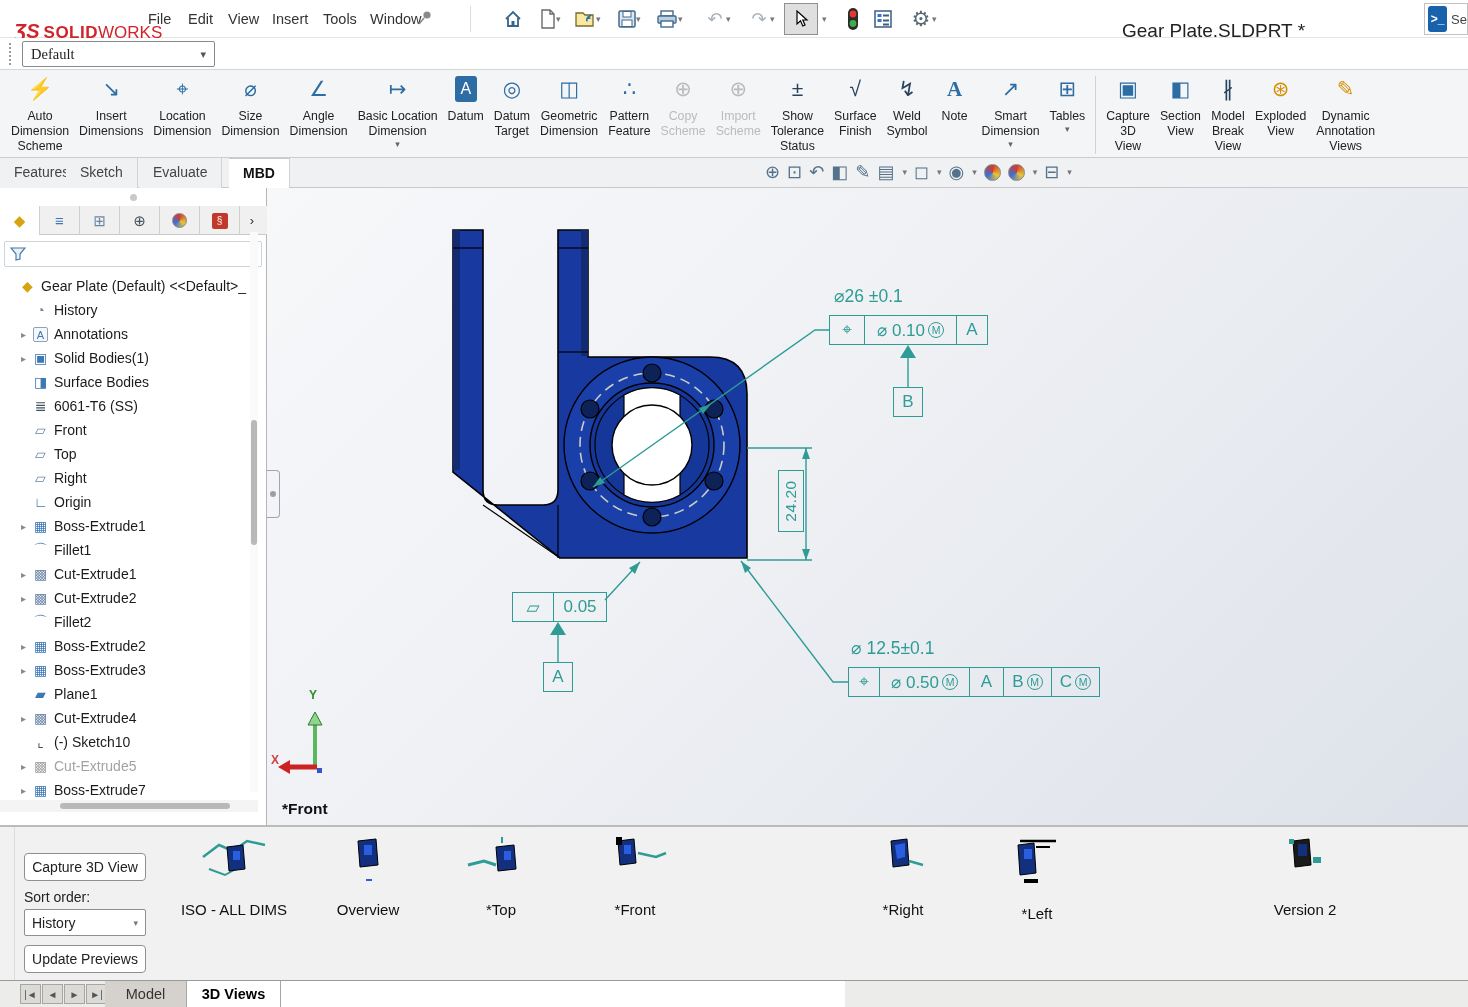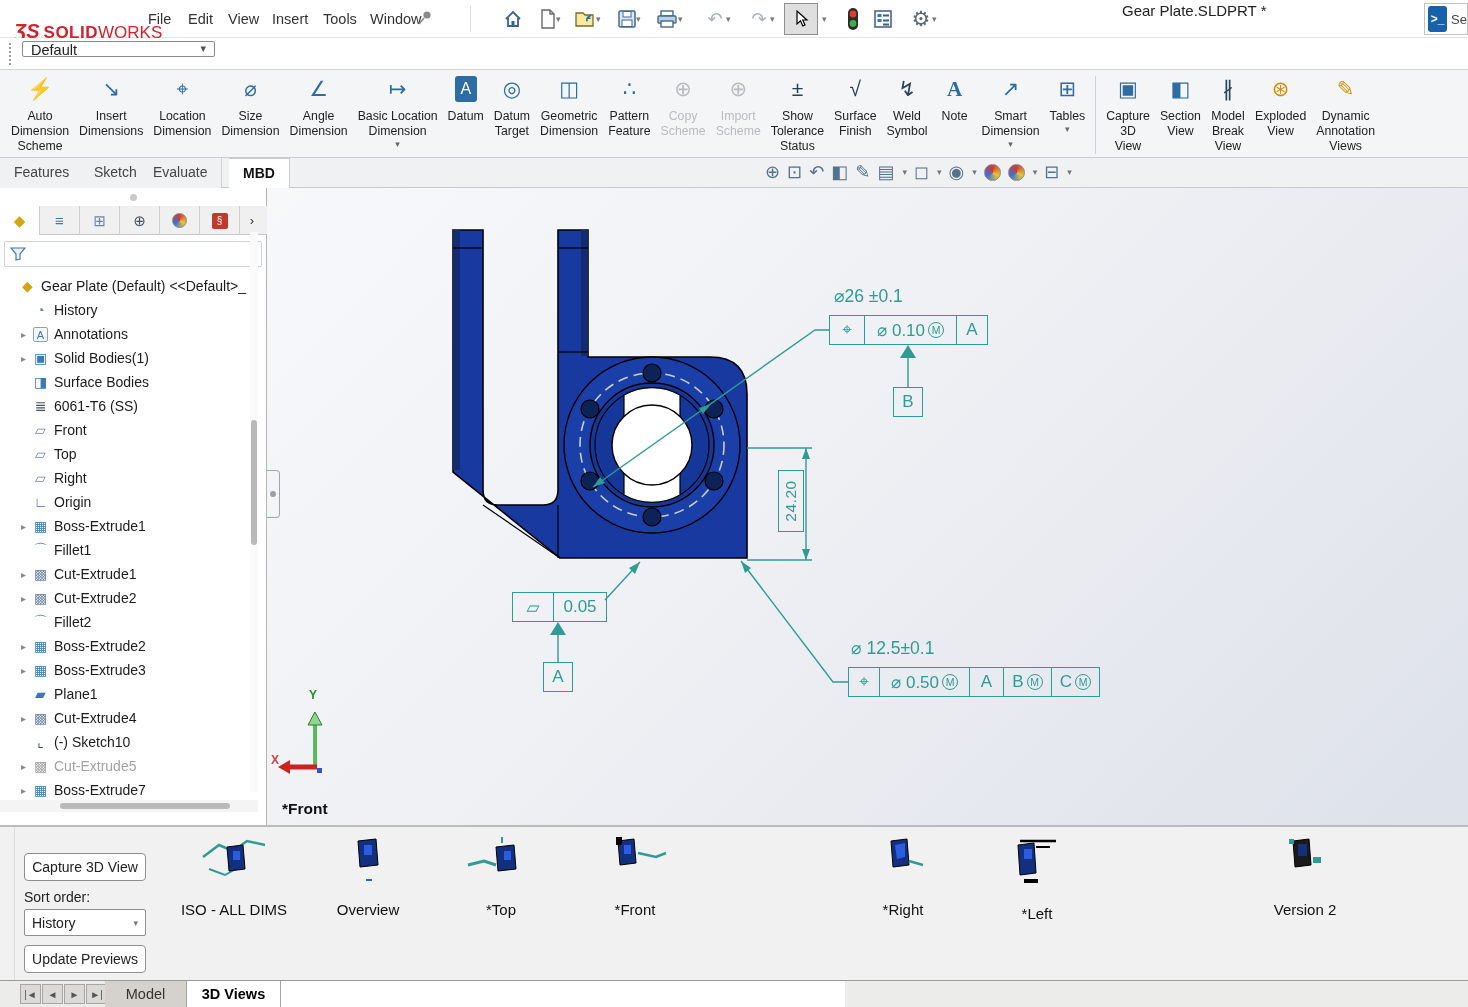--- a/index.html
+++ b/index.html
@@ -12,28 +12,28 @@
   #logo { left:14px; top:20px; font-size:17px; color:#d1232a; white-space:nowrap; }
   #logo .mark { font-style:italic; font-weight:bold; font-size:20px; margin-right:4px; }
   #logo .b { font-weight:bold; letter-spacing:.5px; }
   .menu { top:0; height:38px; line-height:38px; font-size:14.5px; color:#333; padding:0 10px; cursor:default; }
   #pin { left:416px; top:9px; }
   .vdiv { top:6px; width:1px; height:26px; background:#ddd; }
   .tbico { top:4px; width:30px; height:30px; display:flex; align-items:center; justify-content:center; font-size:18px; color:#37648c; }
   .caret { font-size:9px; color:#777; margin-left:1px; }
   .tb-caret { top:14px; font-size:9px; color:#777; }
   #cursor-box { left:784px; top:3px; width:34px; height:32px; background:#dfdfdf; border:1px solid #8f8f8f; display:flex; align-items:center; justify-content:center; }
-  #doc-title { left:1122px; top:2px; font-size:15px; color:#222; }
+  #doc-title { left:1122px; top:20px; font-size:19px; color:#222; }
   #searchbox { left:1424px; top:3px; width:44px; height:32px; border:1px solid #c2c2c2; background:#fff; display:flex; align-items:center; gap:4px; padding-left:3px; }
   #searchbox .sq { width:26px; height:26px; background:#1861ac; color:#fff; border-radius:3px; font-size:12px; display:flex; align-items:center; justify-content:center; font-weight:bold; }
 
   
   #configrow { left:0; top:38px; width:1468px; height:32px; background:#fff; border-bottom:1px solid #d6d6d6; }
   #draghandle { left:9px; top:5px; height:22px; width:3px; border-left:2px dotted #9a9a9a; }
-  #configsel { left:22px; top:3px; width:193px; height:16px; border:1px solid #8a8a8a; border-radius:2px; background:#fff; display:flex; align-items:flex-start; justify-content:space-between; padding:0 8px; font-size:14.5px; }
+  #configsel { left:22px; top:3px; width:193px; height:26px; border:1px solid #8a8a8a; border-radius:2px; background:#fff; display:flex; align-items:center; justify-content:space-between; padding:0 8px; font-size:14.5px;font-family:Liberation Serif, serif; }
   #configsel .caret { font-size:11px; color:#555; }
 
   
   #ribbon { left:0; top:70px; width:1468px; height:88px; background:#f4f5f6; border-bottom:1px solid #c9cdd2; display:flex; align-items:flex-start; padding:4px 2px 0 6px; }
   .rbtn { display:flex; flex-direction:column; align-items:center; padding:2px 5px; min-width:44px; cursor:default; border-radius:2px; }
   .ricon { height:26px; font-size:21px; line-height:26px; color:#2e6da4; }
   .rlabel { font-size:12.3px; line-height:1.22; text-align:center; white-space:pre-line; color:#222; margin-top:7px; }
   .rbtn .dropcaret { font-size:9px; color:#666; line-height:8px; margin-top:1px; }
   .rbtn.disabled .ricon, .rbtn.disabled .rlabel { color:#b9bcbe; }
   .ic-gold { color:#d78f00 !important; }
@@ -326,21 +326,21 @@
   <div class="rbtn">
       <span class="ricon ic-gold">✎</span>
       <span class="rlabel">Dynamic
 Annotation
 Views</span>
     </div>
 </div>
 
 <div id="tabrow" class="abs">
   <div class="ftab abs" style="left:0">Features</div>
-  <div class="ftab abs" style="left:80px">Sketch</div>
+  <div class="ftab abs" style="left:66px">Sketch</div>
   <div class="ftab abs" style="left:139px">Evaluate</div>
   <div class="ftab active abs" style="left:213px">MBD</div>
   <div id="headsup" class="abs">
     <span class="huico">⊕</span>
     <span class="huico">⊡</span>
     <span class="huico">↶</span>
     <span class="huico">◧</span>
     <span class="huico">✎</span>
     <span class="huico">▤</span>
       <span class="caret">▾</span>

